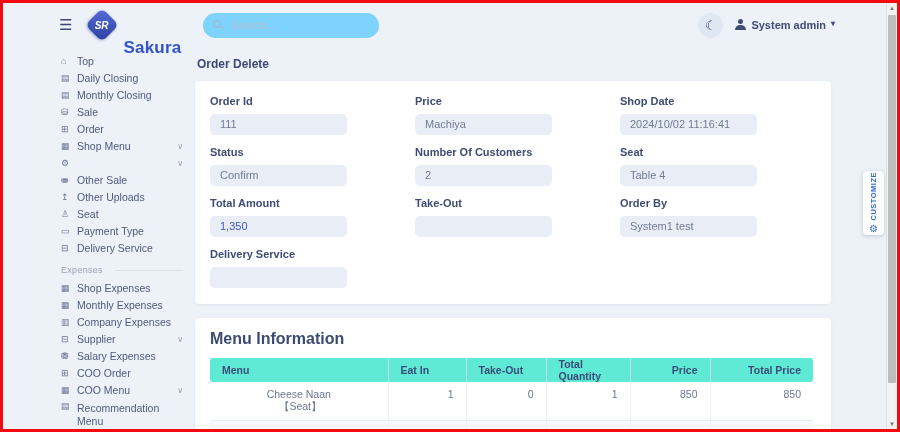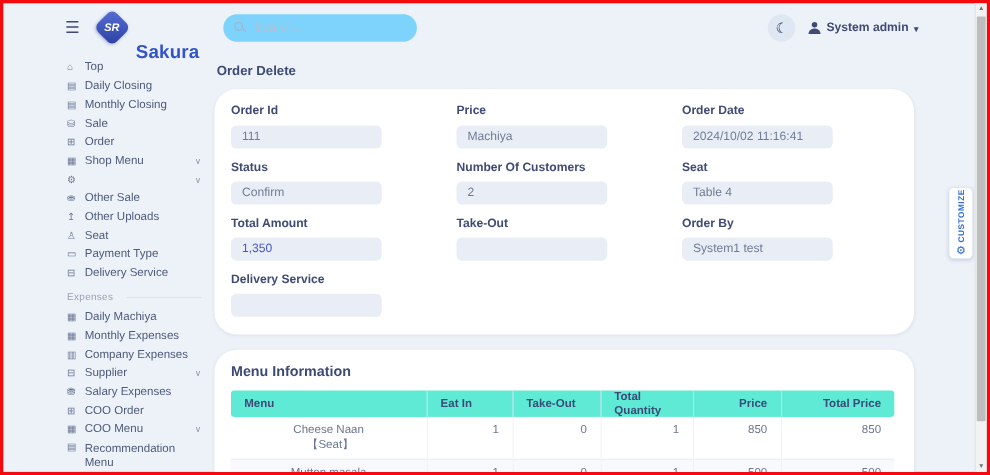--- a/index.html
+++ b/index.html
@@ -25,49 +25,49 @@
   .search-input {
     width:176px; height:25px; border:none; border-radius:13px; background:#7dd3fc;
     padding:0 10px 0 28px; font-size:11px; color:#5a6787; outline:none;
     font-family:"Liberation Sans",sans-serif;
   }
   .search-input::placeholder { color:#b7bfce; }
   .mag-icon { position:absolute; left:10px; top:7px; width:8px; height:8px; border:1.4px solid #a7b0c2; border-radius:50%; }
   .mag-icon::after { content:""; position:absolute; left:6px; top:6px; width:4px; height:1.4px; background:#a7b0c2; transform:rotate(45deg); }
   .top-right { margin-left:auto; display:flex; align-items:center; gap:12px; padding-right:48px; }
   .moon-btn { width:25px; height:25px; border-radius:50%; background:#dfe7f3; display:flex; align-items:center; justify-content:center; color:#273a73; font-size:13px; cursor:pointer; }
-  .user-chip { display:flex; align-items:flex-end; gap:5px; color:#3f4b74; font-size:11px; font-weight:600; cursor:pointer; }
+  .user-chip { display:flex; align-items:flex-start; gap:5px; color:#3f4b74; font-size:11px; font-weight:600; cursor:pointer; }
   .person-icon { width:11px; height:11px; position:relative; }
   .person-icon::before { content:""; position:absolute; left:3px; top:0; width:5px; height:5px; border-radius:50%; background:#3f4b74; }
   .person-icon::after { content:""; position:absolute; left:0; top:6px; width:11px; height:5px; border-radius:5px 5px 0 0; background:#3f4b74; }
   .caret { font-size:8px; color:#3f4b74; }
 
   
   .sidebar { position:absolute; left:0; top:44px; width:186px; bottom:0; padding:6px 0 0 58px; overflow:hidden; }
   .side-item { display:flex; align-items:center; height:17px; width:122px; cursor:pointer; position:relative; }
   .side-item.two-line { height:auto; align-items:flex-start; margin-top:3px; }
   .side-icon { width:16px; font-size:9px; color:#6a7793; flex:none; line-height:1; }
   .side-label { font-size:10.5px; color:#4d5b7c; line-height:1.2; }
   .side-chev { margin-left:auto; color:#909bb0; font-size:8px; }
   .side-section { display:flex; align-items:center; gap:12px; height:20px; width:122px; margin-top:3px; }
   .side-section-label { font-size:9px; color:#98a3b7; letter-spacing:.3px; }
   .side-section-line { flex:1; border-top:1px solid #dde2ec; }
 
   
   .main { position:absolute; left:192px; top:46px; width:636px; }
   .page-title { font-size:12px; font-weight:bold; color:#3c4a74; margin:8px 0 10px 2px; }
-  .card { background:#fff; border-radius:20px; box-shadow:0 1px 3px rgba(60,80,140,.08); }
+  .card { background:#fff; border-radius:4px; box-shadow:0 1px 3px rgba(60,80,140,.08); }
   .card-1 { padding:14px 15px 16px; min-height:188px; }
   .fields-grid { display:grid; grid-template-columns:137px 137px 137px; column-gap:68px; row-gap:11px; }
   .field-label { font-size:11px; font-weight:600; color:#3f4b74; margin-bottom:7px; }
   .field-box { height:21px; background:#e9edf5; border-radius:5px; padding:4px 10px; font-size:11px; color:#707c96; overflow:hidden; white-space:nowrap; }
   .field-box.highlight { color:#4456c7; }
 
   .card-2 { margin-top:14px; height:147px; padding:12px 15px 0; overflow:hidden; }
-  .section-title { font-size:13px; font-weight:bold; color:#3c4a74; margin-bottom:10px; }
+  .section-title { font-size:16px; font-weight:bold; color:#3c4a74; margin-bottom:10px; }
   table.menu-table { width:603px; border-collapse:collapse; table-layout:fixed; }
   .menu-table th {
     background:#5eead4; color:#3c4c79; font-size:10.5px; font-weight:bold;
     height:24px; text-align:left; padding:0 12px; border-left:1px solid #c9daee;
   }
   .menu-table th:first-child { border-left:none; border-radius:3px 0 0 3px; }
   .menu-table th:last-child { border-radius:0 3px 3px 0; }
   .menu-table th.num-h, .menu-table td.num { text-align:right; }
   .menu-table td {
     font-size:10.5px; color:#6b7690; padding:6px 12px; border-bottom:1px solid #e9ecf2;
@@ -176,21 +176,21 @@
       <span class="side-icon">⊟</span>
       <span class="side-label">Delivery Service</span>
     </div>
 
     <div class="side-section">
       <span class="side-section-label">Expenses</span>
       <span class="side-section-line"></span>
     </div>
     <div class="side-item">
       <span class="side-icon">▦</span>
-      <span class="side-label">Daily Machiya</span>
+      <span class="side-label">Shop Expenses</span>
     </div>
     <div class="side-item">
       <span class="side-icon">▦</span>
       <span class="side-label">Monthly Expenses</span>
     </div>
     <div class="side-item">
       <span class="side-icon">▥</span>
       <span class="side-label">Company Expenses</span>
     </div>
     <div class="side-item">
@@ -225,21 +225,21 @@
       <div class="fields-grid">
         <div>
           <div class="field-label">Order Id</div>
           <div class="field-box">111</div>
         </div>
         <div>
           <div class="field-label">Price</div>
           <div class="field-box">Machiya</div>
         </div>
         <div>
-          <div class="field-label">Order Date</div>
+          <div class="field-label">Shop Date</div>
           <div class="field-box">2024/10/02 11:16:41</div>
         </div>
         <div>
           <div class="field-label">Status</div>
           <div class="field-box">Confirm</div>
         </div>
         <div>
           <div class="field-label">Number Of Customers</div>
           <div class="field-box">2</div>
         </div>

